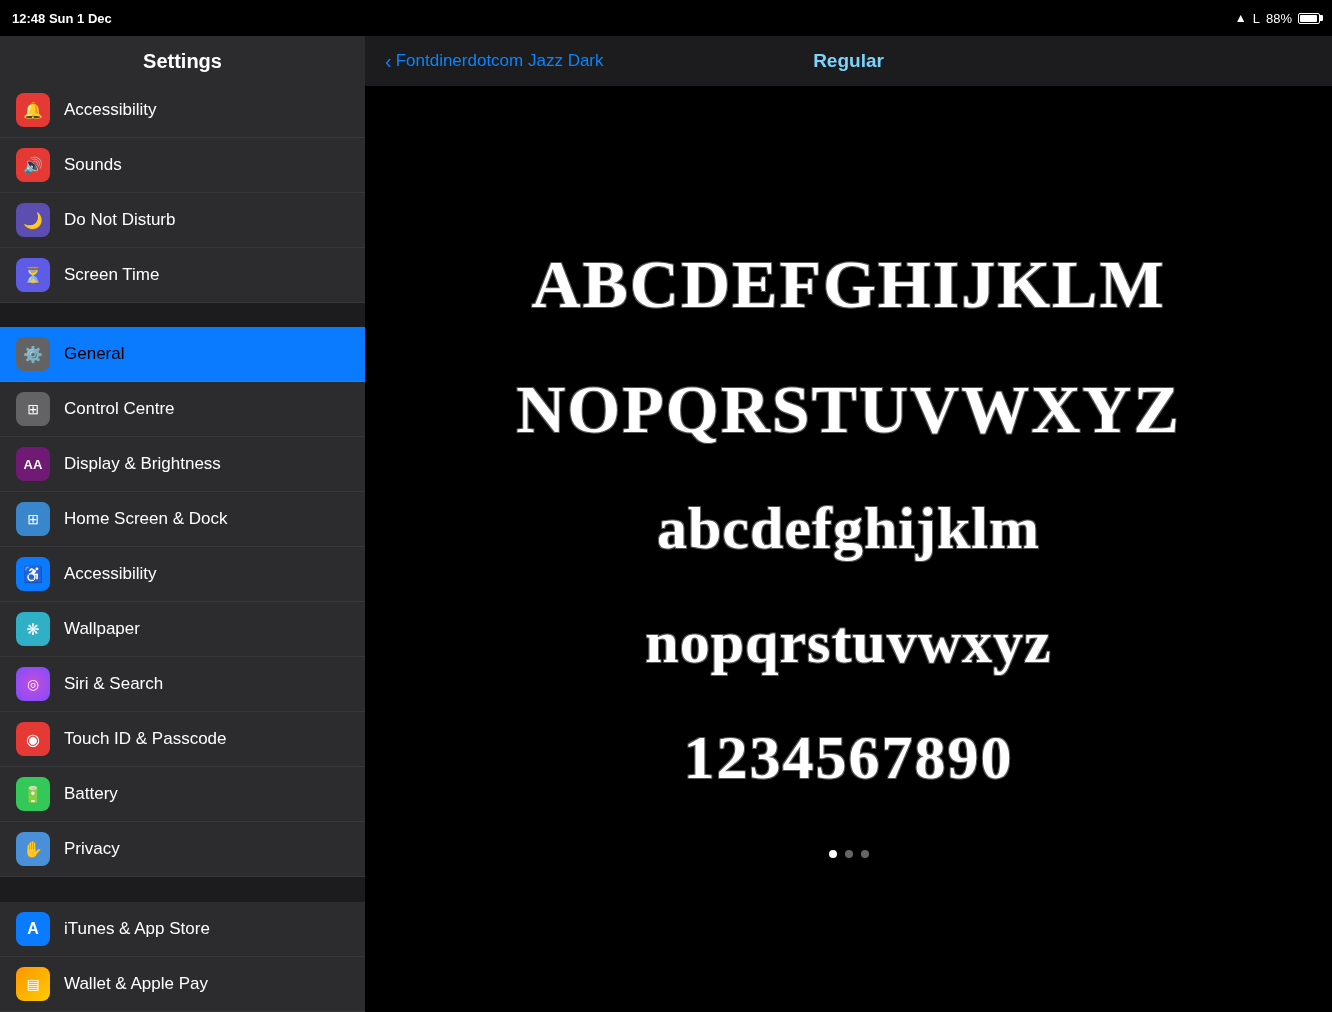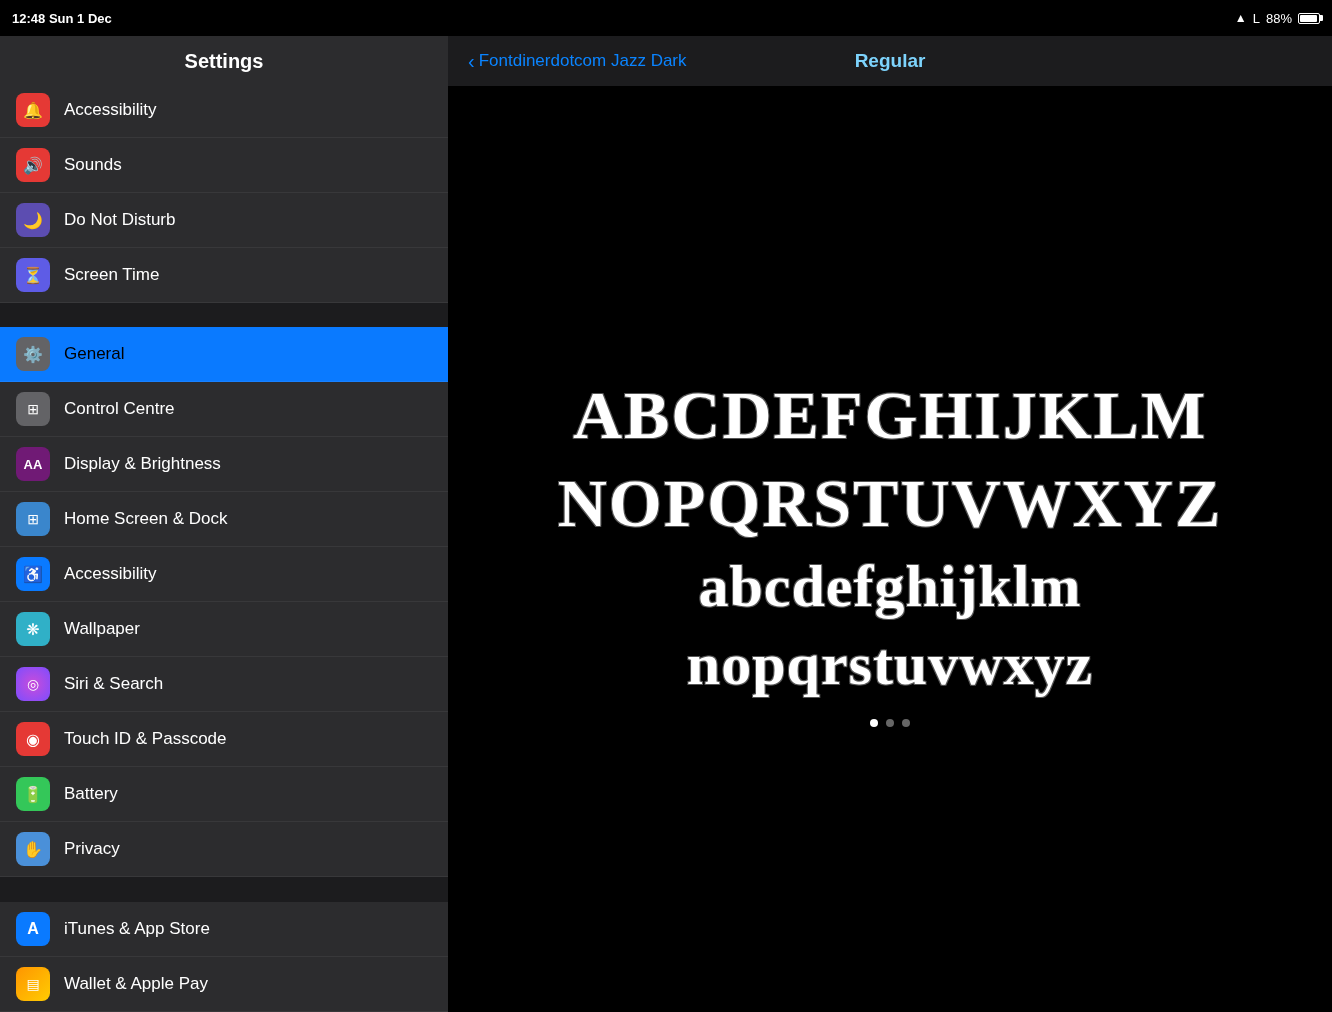--- a/index.html
+++ b/index.html
@@ -39,21 +39,21 @@
 
     
     .main-layout {
       display: flex;
       flex: 1;
       overflow: hidden;
     }
 
     
     .sidebar {
-      width: 448px;
+      width: 365px;
       background: #2c2c2e;
       flex-shrink: 0;
       overflow-y: auto;
       display: flex;
       flex-direction: column;
     }
     .sidebar-title {
       color: #ffffff;
       font-size: 20px;
       font-weight: 700;
@@ -131,20 +131,21 @@
       transform: translateX(-50%);
     }
     .font-preview-area {
       flex: 1;
       background: #000000;
       display: flex;
       flex-direction: column;
       align-items: center;
       justify-content: center;
       padding: 20px 52px;
+      gap: 36px;
     }
     .font-preview-text {
       color: #ffffff;
       text-align: center;
       line-height: 1.3;
       font-family: Georgia, 'Times New Roman', serif;
       font-weight: bold;
       text-shadow: 1px 1px 0 #555, -1px -1px 0 #555, 1px -1px 0 #555, -1px 1px 0 #555;
     }
     .font-line-1 { font-size: 68px; letter-spacing: 2px; }
@@ -334,20 +335,21 @@
         <span>Fontdinerdotcom Jazz Dark</span>
       </div>
       <div class="header-title">Regular</div>
     </div>
 
     <div class="font-preview-area">
       <div class="font-preview-text font-line-1">ABCDEFGHIJKLM</div>
       <div class="font-preview-text font-line-2">NOPQRSTUVWXYZ</div>
       <div class="font-preview-text font-line-3">abcdefghijklm</div>
       <div class="font-preview-text font-line-4">nopqrstuvwxyz</div>
+      <div class="font-preview-text font-line-5">1234567890</div>
       <div class="page-dots">
         <div class="dot active"></div>
         <div class="dot"></div>
         <div class="dot"></div>
       </div>
     </div>
 
   </div>
 </div>
 

